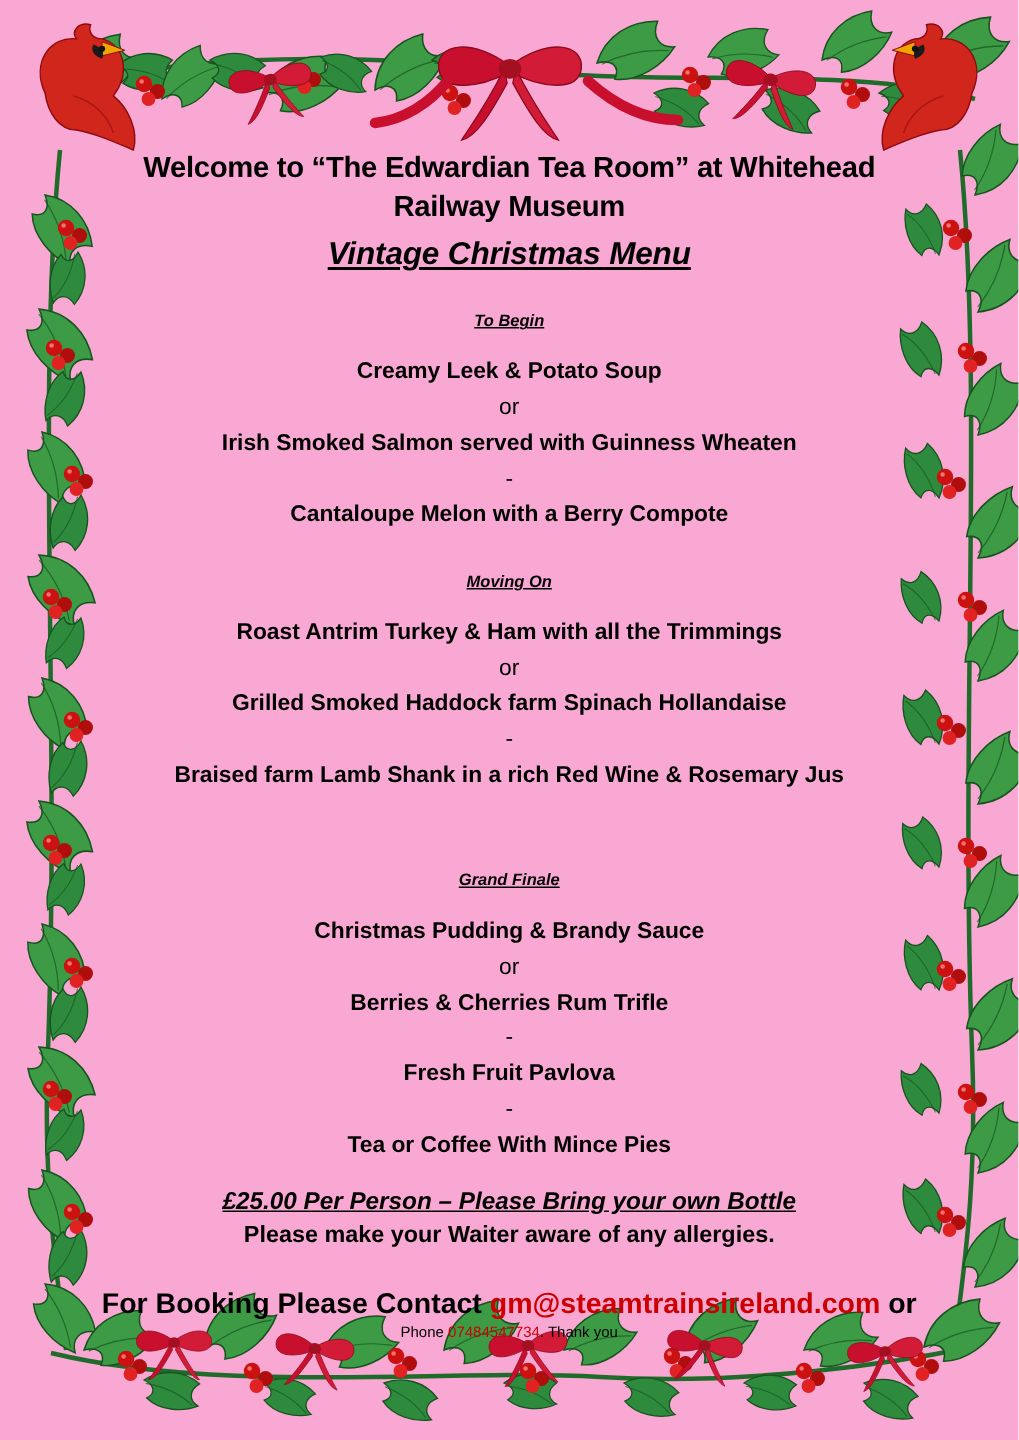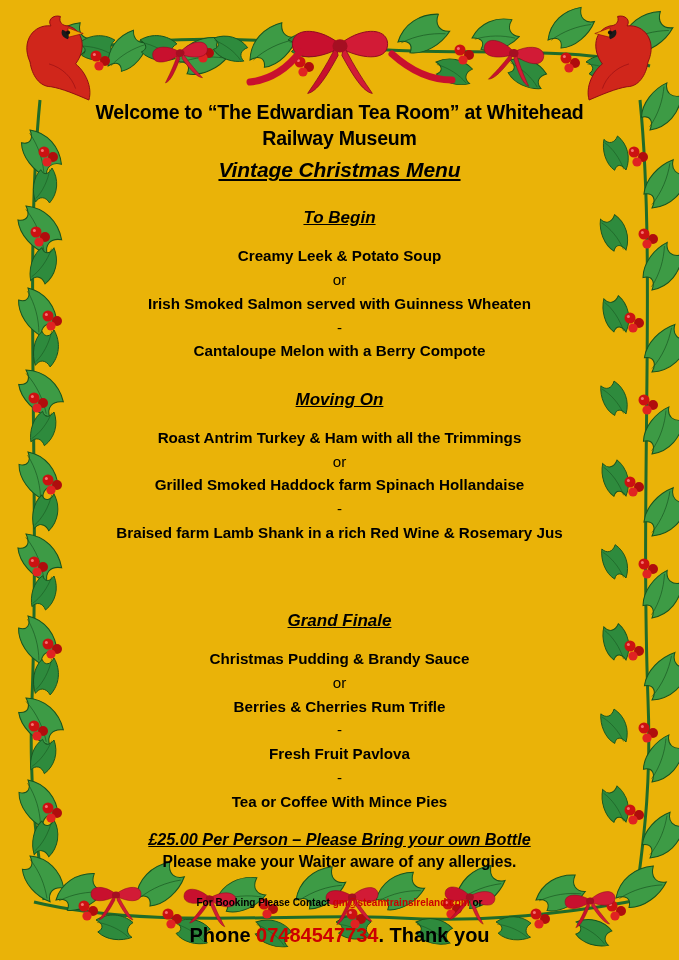--- a/index.html
+++ b/index.html
@@ -6,21 +6,21 @@
   html, body {
     margin: 0; padding: 0;
     width: 679px; height: 960px;
     background: #ffffff;
     font-family: "Liberation Sans", sans-serif;
   }
   #page {
     position: relative;
     width: 679px;
     height: 960px;
-    background: #eab308;
+    background: #f9a8d4;
     overflow: hidden;
   }
 
   
   .border-layer {
     position: absolute;
     inset: 0;
     pointer-events: none;
   }
   .holly-svg { position: absolute; inset: 0; width: 679px; height: 960px; }
@@ -48,21 +48,21 @@
     font-style: italic;
     text-decoration: underline;
     margin-top: 7px;
     letter-spacing: -0.1px;
   }
 
   .section {
     margin-top: 26px;
   }
   .section-heading {
-    font-size: 17px;
+    font-size: 11px;
     font-weight: bold;
     font-style: italic;
     text-decoration: underline;
     margin-bottom: 16px;
   }
   .line {
     font-size: 15.2px;
     line-height: 1.62;
     font-weight: 700;
   }
@@ -78,28 +78,28 @@
     font-style: italic;
     text-decoration: underline;
   }
   .allergy-line {
     font-size: 15.6px;
     font-weight: bold;
     margin-top: 4px;
   }
   .booking-line {
     margin-top: 26px;
-    font-size: 10px;
+    font-size: 19px;
     font-weight: bold;
   }
   .email { color: #cc0000; }
   .phone-line {
-    font-size: 20px;
-    font-weight: bold;
-    margin-top: 16px;
+    font-size: 10px;
+    font-weight: normal;
+    margin-top: 2px;
   }
   .phone { color: #cc0000; }
 </style>
 </head>
 <body>
 
 <div id="page">
 
   <div class="border-layer">
     <svg class="holly-svg" viewBox="0 0 679 960" xmlns="http://www.w3.org/2000/svg">
@@ -499,21 +499,21 @@
 
     <div class="section">
       <div class="section-heading">Moving On</div>
       <div class="line">Roast Antrim Turkey &amp; Ham with all the Trimmings</div>
       <div class="sep">or</div>
       <div class="line">Grilled Smoked Haddock farm Spinach Hollandaise</div>
       <div class="sep">-</div>
       <div class="line">Braised farm Lamb Shank in a rich Red Wine &amp; Rosemary Jus</div>
     </div>
 
-    <div class="section" style="margin-top:66px">
+    <div class="section" style="margin-top:52px">
       <div class="section-heading">Grand Finale</div>
       <div class="line">Christmas Pudding &amp; Brandy Sauce</div>
       <div class="sep">or</div>
       <div class="line">Berries &amp; Cherries Rum Trifle</div>
       <div class="sep">-</div>
       <div class="line">Fresh Fruit Pavlova</div>
       <div class="sep">-</div>
       <div class="line">Tea or Coffee With Mince Pies</div>
     </div>
 

